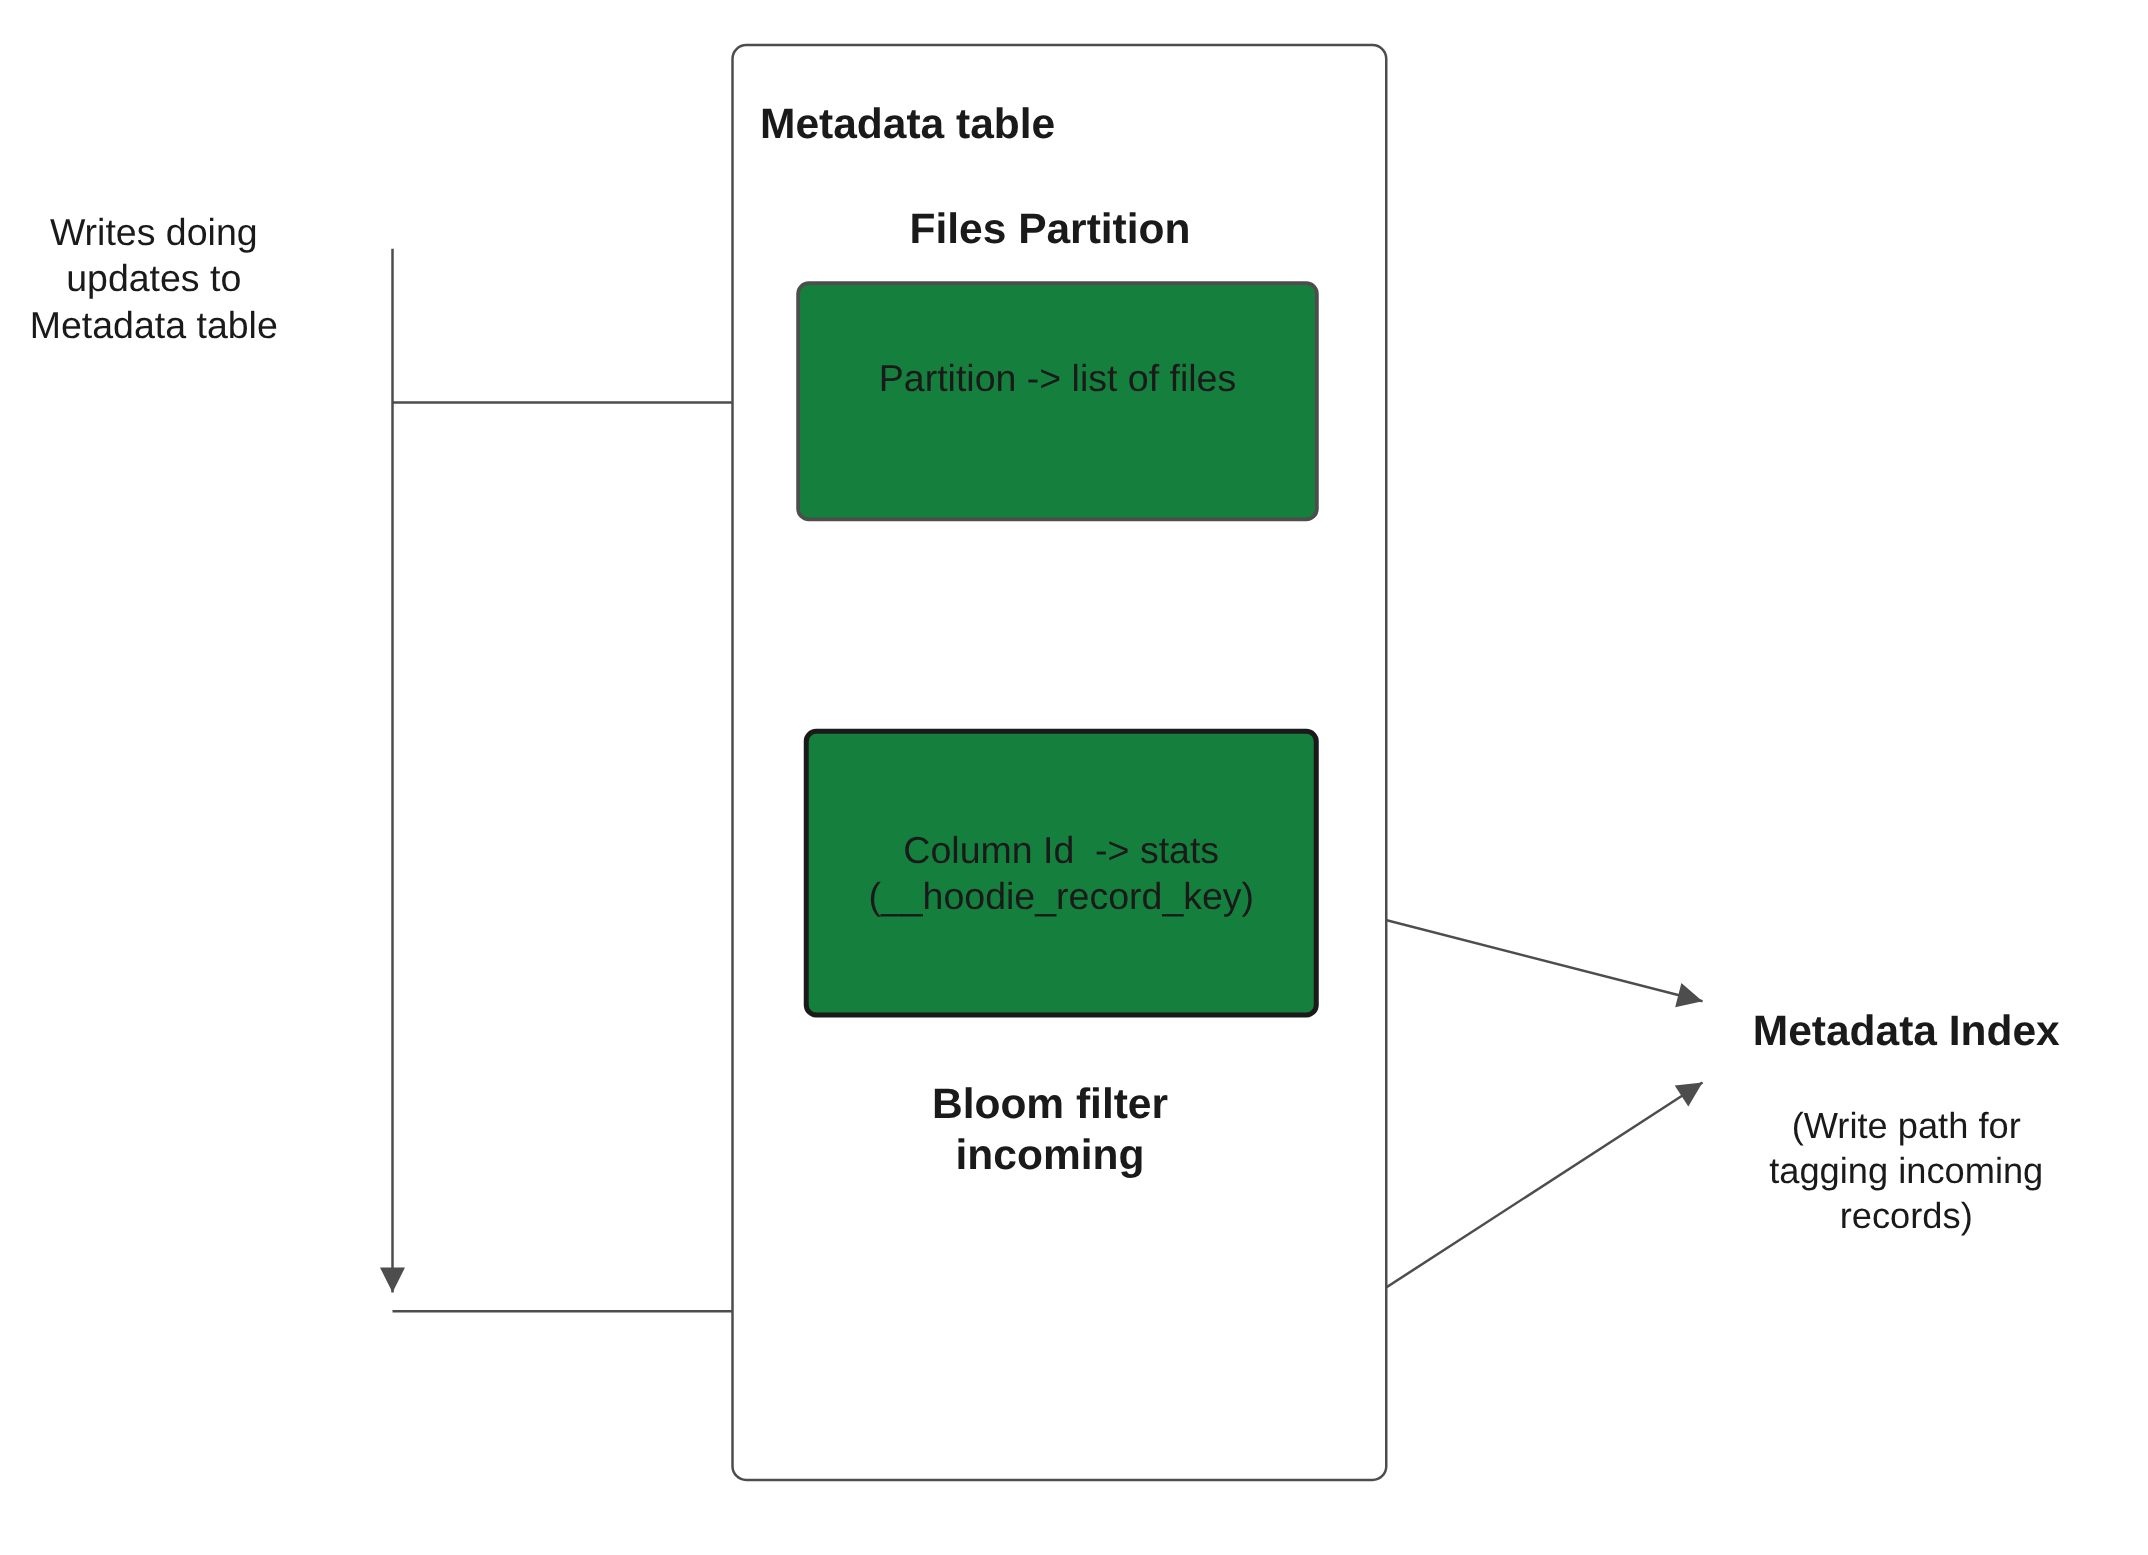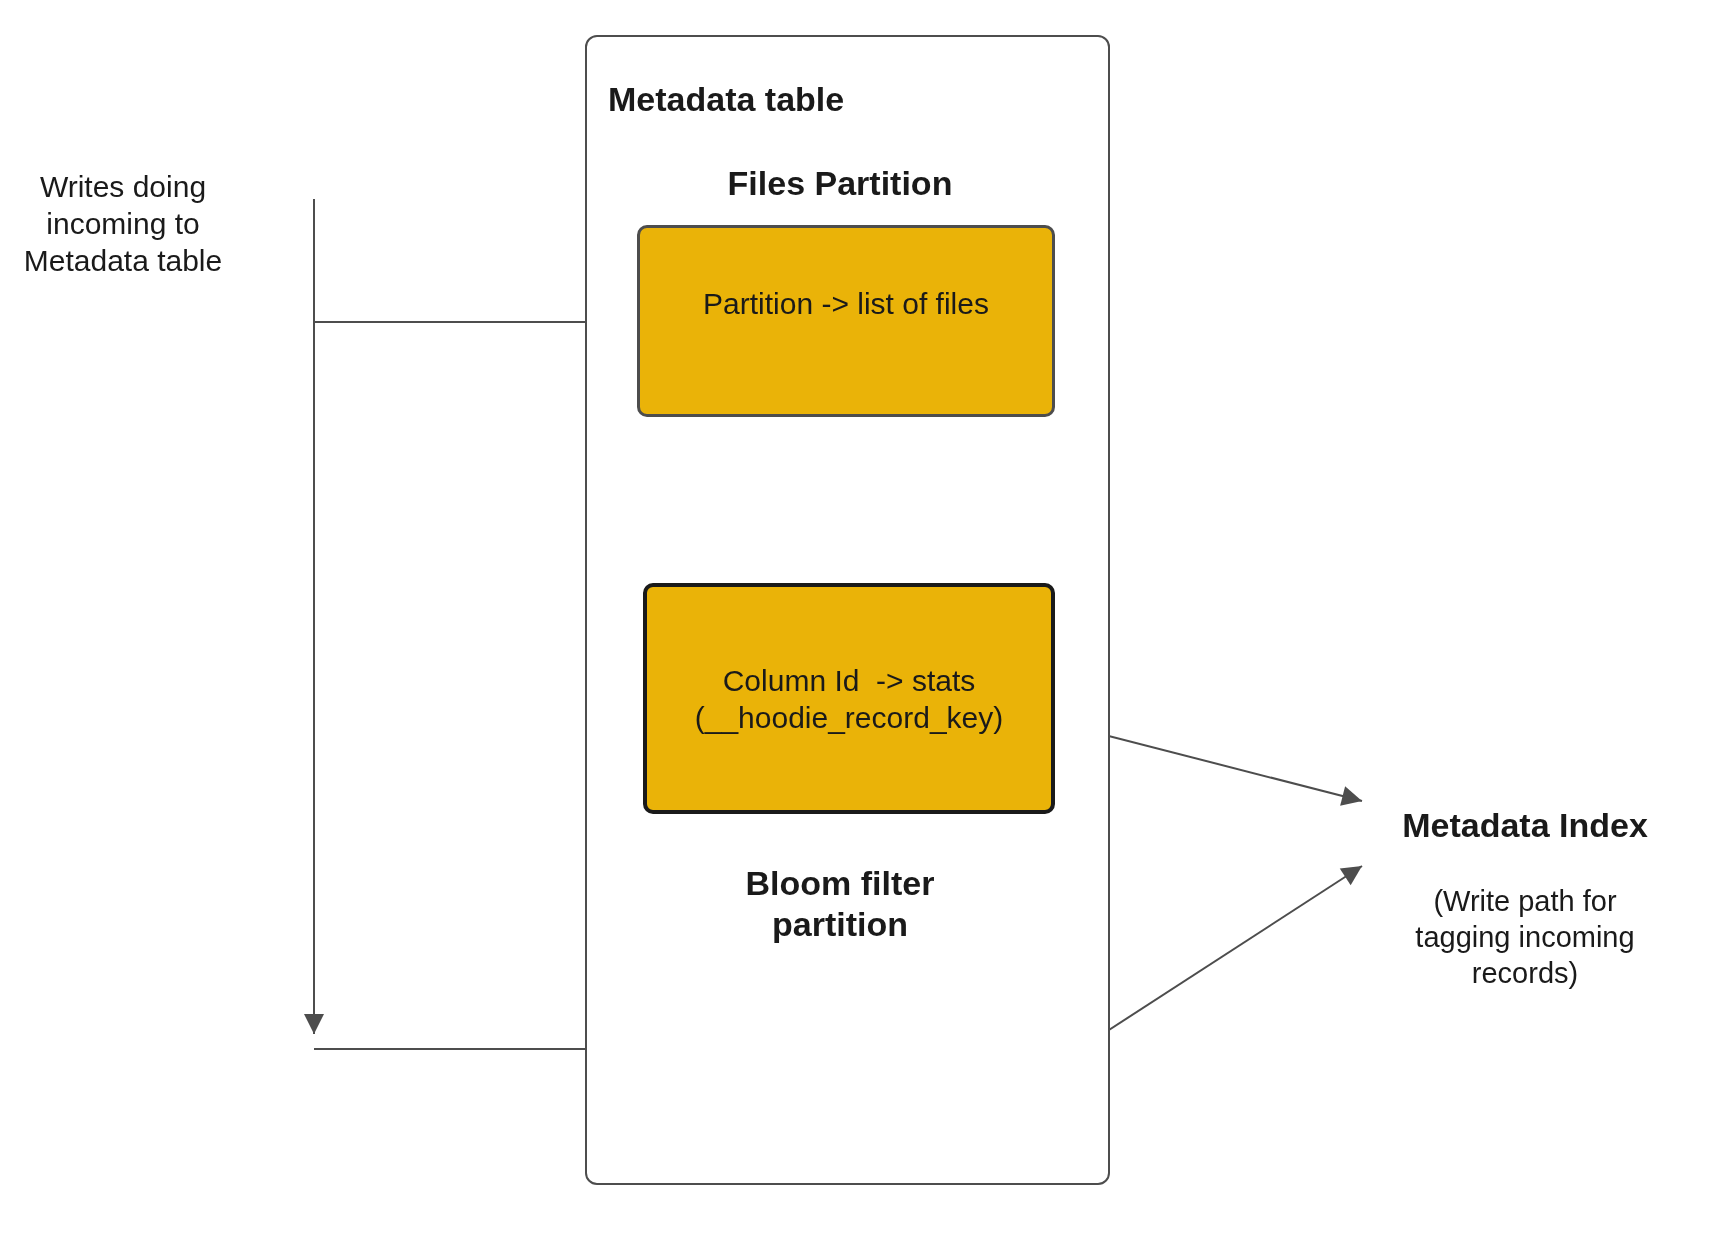--- a/index.html
+++ b/index.html
@@ -49,21 +49,21 @@
     line-height: 41px;
   }
   .heading-files { top: 163px; }
   .heading-stats { top: 476px; }
   .heading-bloom { top: 863px; }
 
   .inner-box {
     position: absolute;
     border: 3px solid #4d4d4d;
     border-radius: 10px;
-    background: #eab308;
+    background: #15803d;
     display: flex;
     align-items: center;
     justify-content: center;
     text-align: center;
     font-size: 30px;
     line-height: 37px;
   }
   .files-box  { left: 637px; top: 225px; width: 418px; height: 192px; padding-bottom: 36px; }
   .stats-box  { left: 643px; top: 583px; width: 412px; height: 231px; border: 4px solid #1a1a1a; }
   .bloom-box  { left: 643px; top: 970px; width: 410px; height: 188px; }
@@ -96,39 +96,39 @@
     <line x1="314" y1="322" x2="637" y2="322" stroke="#4d4d4d" stroke-width="2"></line>
 
     <line x1="314" y1="1049" x2="643" y2="1049" stroke="#4d4d4d" stroke-width="2"></line>
 
     <line x1="1058" y1="723" x2="1362" y2="801" stroke="#4d4d4d" stroke-width="2" marker-end="url(#arrowhead)"></line>
 
     <line x1="1058" y1="1063" x2="1362" y2="866" stroke="#4d4d4d" stroke-width="2" marker-end="url(#arrowhead)"></line>
   </svg>
 
   <div class="writes-label multiline">Writes doing
-incoming to
+updates to
 Metadata table</div>
 
   <div class="outer-box"></div>
 
   <div class="outer-title">Metadata table</div>
 
   <div class="section-heading heading-files multiline">Files Partition</div>
   <div class="inner-box files-box">
     <span class="multiline">Partition -&gt; list of files</span>
   </div>
 
   <div class="inner-box stats-box">
     <span class="multiline">Column Id  -&gt; stats
 (__hoodie_record_key)</span>
   </div>
 
   <div class="section-heading heading-bloom multiline">Bloom filter
-partition</div>
+incoming</div>
 
   <div class="metadata-index">
     <div class="mi-title">Metadata Index</div>
     <div class="mi-subtitle multiline">(Write path for
 tagging incoming
 records)</div>
   </div>
 
 </div>
 

